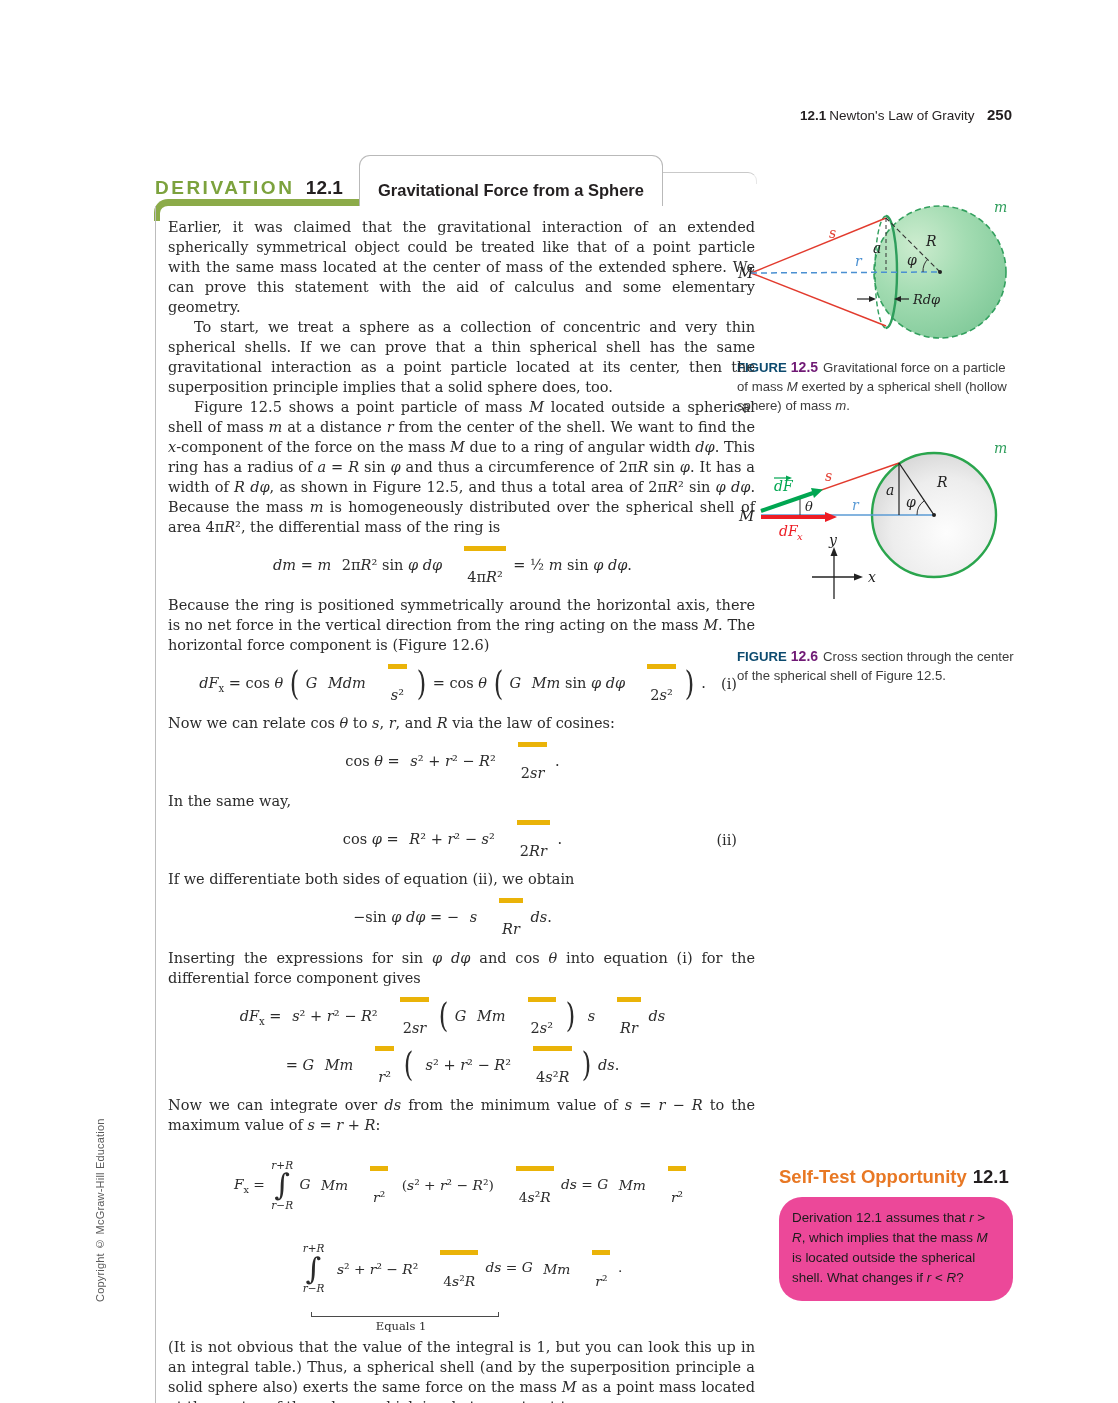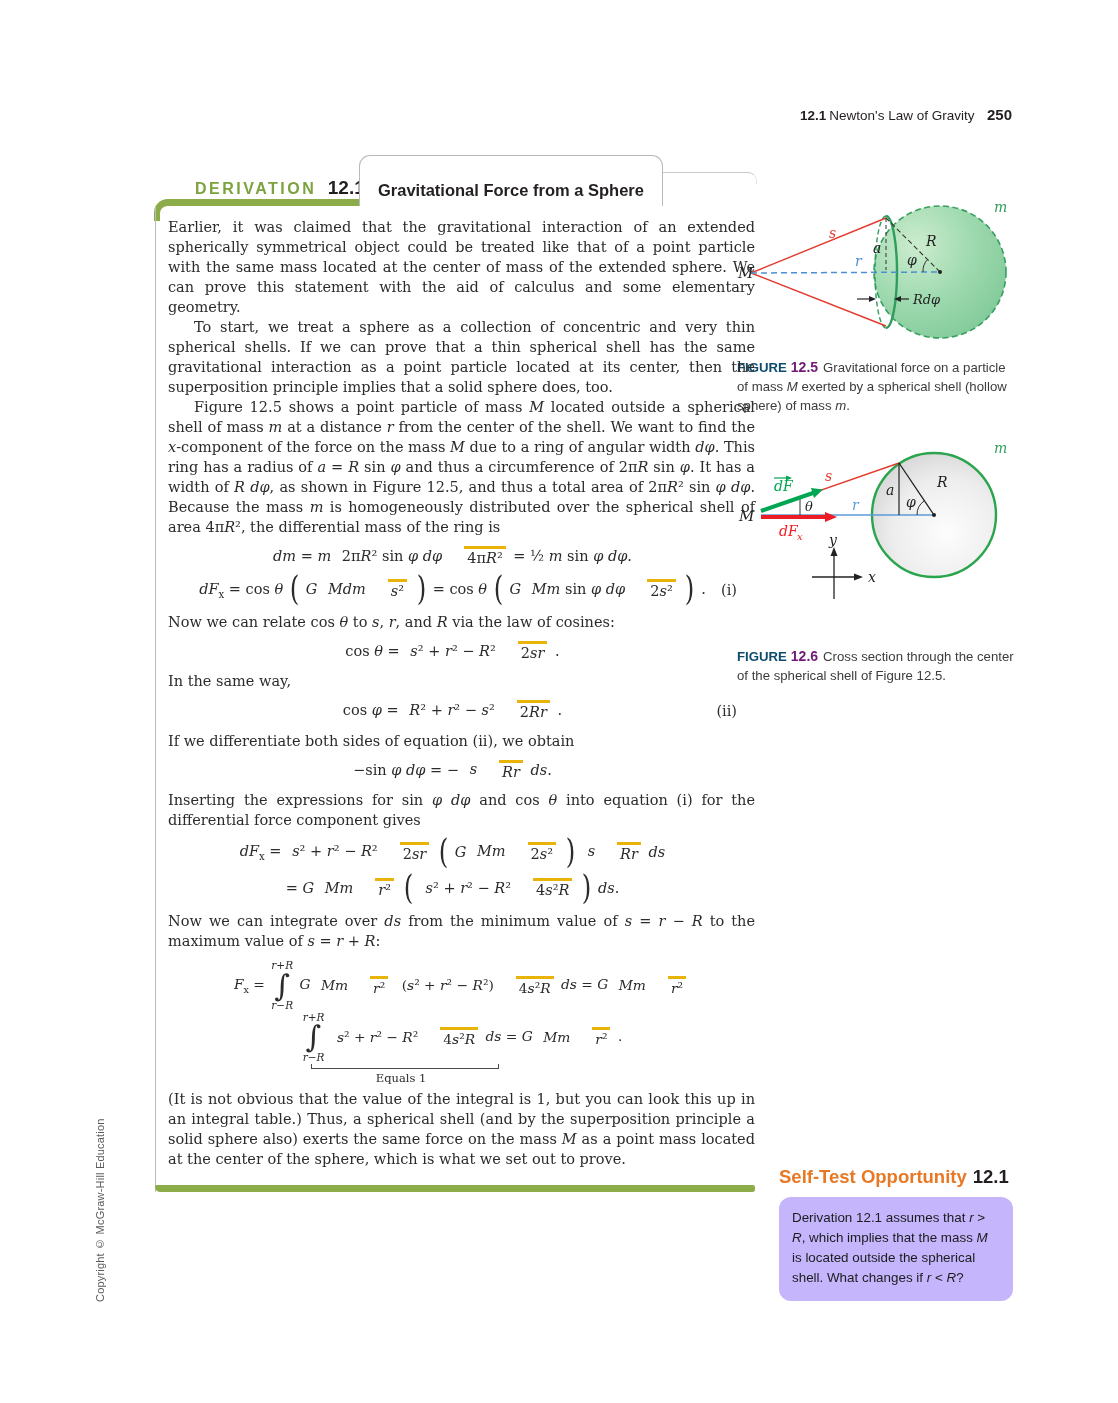--- a/index.html
+++ b/index.html
@@ -14,45 +14,45 @@
 
   
   .copyright { position:absolute; left:94px; top:1112px; height:190px;
     writing-mode:vertical-rl; transform:rotate(180deg);
     font-size:11px; color:#5a5a5a; letter-spacing:.2px; }
 
   
   .deriv-box { position:absolute; left:155px; top:170px; width:602px; }
   .deriv-head { display:flex; align-items:flex-end; height:36px; position:relative; z-index:2; }
   .deriv-kicker { width:204px; padding-bottom:7px; white-space:nowrap; }
-  .deriv-kicker .kick { color:#7ca23d; font-weight:bold; font-size:16px; letter-spacing:2.5px;margin-left:40px; }
+  .deriv-kicker .kick { color:#7ca23d; font-weight:bold; font-size:19px; letter-spacing:2.5px; }
   .deriv-kicker .num { color:#231f20; font-weight:bold; font-size:19px; margin-left:7px; }
   .deriv-tab { border:1.6px solid #b9b9b9; border-bottom:none; border-radius:11px 11px 0 0;
     padding:25px 18px 6px; font-weight:bold; font-size:16.5px; color:#231f20; background:#fff; white-space:nowrap; }
   .tab-tail { flex:1; align-self:flex-start; margin-top:2px; height:12px;
     border-top:1.6px solid #c9c9c9; border-right:1.6px solid #e7e7e7; border-top-right-radius:9px; }
   .green-elbow { position:absolute; left:-1px; top:29px; width:212px; height:22px;
     border-top:7px solid #8cab49; border-left:6px solid #8cab49; border-top-left-radius:14px; z-index:1; }
   .deriv-body { border-left:1.6px solid #bcbcbc; padding:11px 2px 0 12px; position:relative; z-index:2; background:transparent; }
   .deriv-body p { font-family:"DejaVu Serif","Liberation Serif",serif; font-size:14.5px; line-height:1.38;
     color:#2b2b2b; text-align:justify; }
   .deriv-body p.ind { text-indent:26px; }
   .green-bottom { height:7px; background:#8cab49; margin:16px 0 0 -13px; border-radius:3px 4px 4px 10px; }
 
   
   .eq { text-align:center; font-family:"DejaVu Serif","Liberation Serif",serif; font-size:14.5px;
     color:#2b2b2b; margin:9px 18px 9px 0; position:relative; }
   .eq.small { font-size:13.8px; margin-right:0; }
   .frac { display:inline-flex; flex-direction:row; align-items:center; vertical-align:middle;
     margin:0 3px; line-height:1.18;gap:19px; }
   .frac .num { padding:0 3px 1px; }
-  .frac .den { border-top:3px solid #eab308; padding:1px 3px 0; }
+  .frac .den { border-top:5px solid #eab308; padding:18px 3px 0; }
   .bp { display:inline-block; font-size:235%; font-weight:200; vertical-align:middle;
     transform:scaleX(.72); line-height:.8; position:relative; top:-1px; }
-  .intg { display:inline-flex; flex-direction:column; align-items:center; vertical-align:middle; margin:0 2px; line-height:1; }
+  .intg { display:inline-flex; flex-direction:column; align-items:center; vertical-align:middle; margin:16px 2px; line-height:1; }
   .intg .lim { font-size:10.5px; line-height:1.1; }
   .intg .isym { font-size:30px; line-height:.95; }
   .eqlabel { position:absolute; right:0; top:50%; transform:translateY(-50%); font-size:14.5px; }
   .braced { display:inline-block; position:relative; vertical-align:middle; }
   .ubrace { position:absolute; left:10px; right:2px; top:calc(100% + 1px); height:5px;
     border-left:1px solid #4a4a4a; border-right:1px solid #4a4a4a; border-bottom:1px solid #4a4a4a; }
   .ublabel { position:absolute; top:calc(100% + 8px); left:0; width:100%; text-align:center;
     font-size:11.5px; font-style:normal; }
   .eq-pad-brace { margin-bottom:26px; }
 
@@ -60,21 +60,21 @@
   .rightcol { position:absolute; left:737px; top:196px; width:278px; }
   .figcaption { margin-top:8px; font-size:13.2px; line-height:1.42; color:#3c3c3c; }
   .figcaption .figlabel { color:#0c4a6e; font-weight:bold; }
   .figcaption .fignum { color:#701a75; font-weight:bold; margin:0 5px 0 4px; font-size:14px; }
   .fig2 { margin-top:22px; }
 
   
   .selftest { position:absolute; left:779px; top:1166px; width:234px; }
   .selftest .st-head { font-size:18.5px; font-weight:bold; color:#e87824; }
   .selftest .st-num { color:#231f20; margin-left:6px; }
-  .st-box { margin-top:9px; background:#c4b5fd; border-radius:12px; padding:11px 13px 13px;
+  .st-box { margin-top:9px; background:#ec4899; border-radius:23px; padding:11px 13px 13px;
     font-size:13.4px; line-height:1.5; color:#1c1c1c; }
 
   i { font-style:italic; }
   sub { font-size:70%; }
   svg text { font-family:"DejaVu Serif","Liberation Serif",serif; }
 </style>
 </head>
 <body>
 
 <div class="page">
@@ -104,20 +104,21 @@
 
       <div class="eq">
         <span><i>dm</i> = <i>m</i></span>
         <span class="frac">
           <span class="num">2π<i>R</i>² sin <i>φ dφ</i></span>
           <span class="den">4π<i>R</i>²</span>
         </span>
         <span>= ½ <i>m</i> sin <i>φ dφ</i>.</span>
       </div>
 
+      <p>Because the ring is positioned symmetrically around the horizontal axis, there is no net force in the vertical direction from the ring acting on the mass <i>M</i>. The horizontal force component is (Figure 12.6)</p>
 
       <div class="eq">
         <span><i>dF</i><sub>x</sub> = cos <i>θ</i></span>
         <span class="bp">(</span>
         <span><i>G</i></span>
         <span class="frac">
           <span class="num"><i>Mdm</i></span>
           <span class="den"><i>s</i>²</span>
         </span>
         <span class="bp">)</span>

